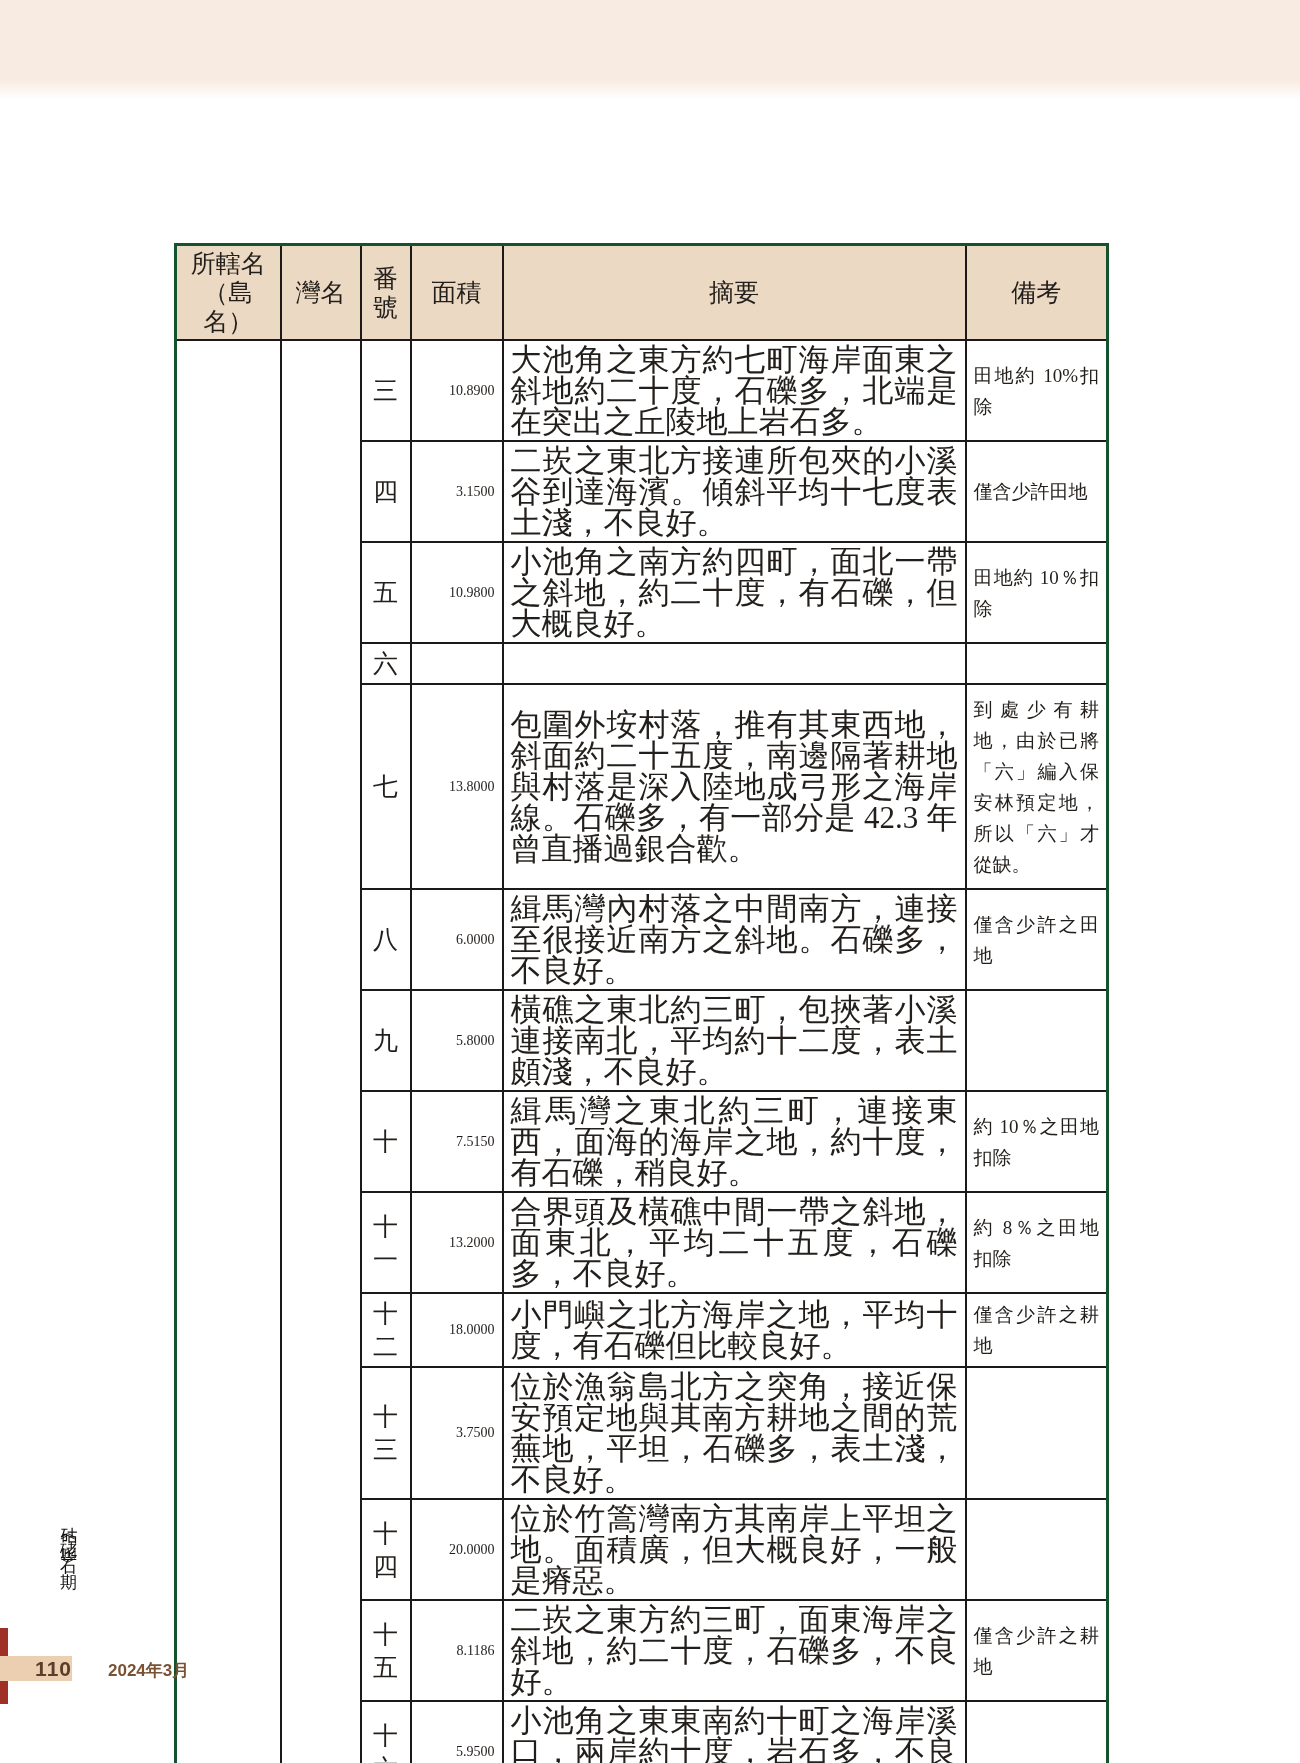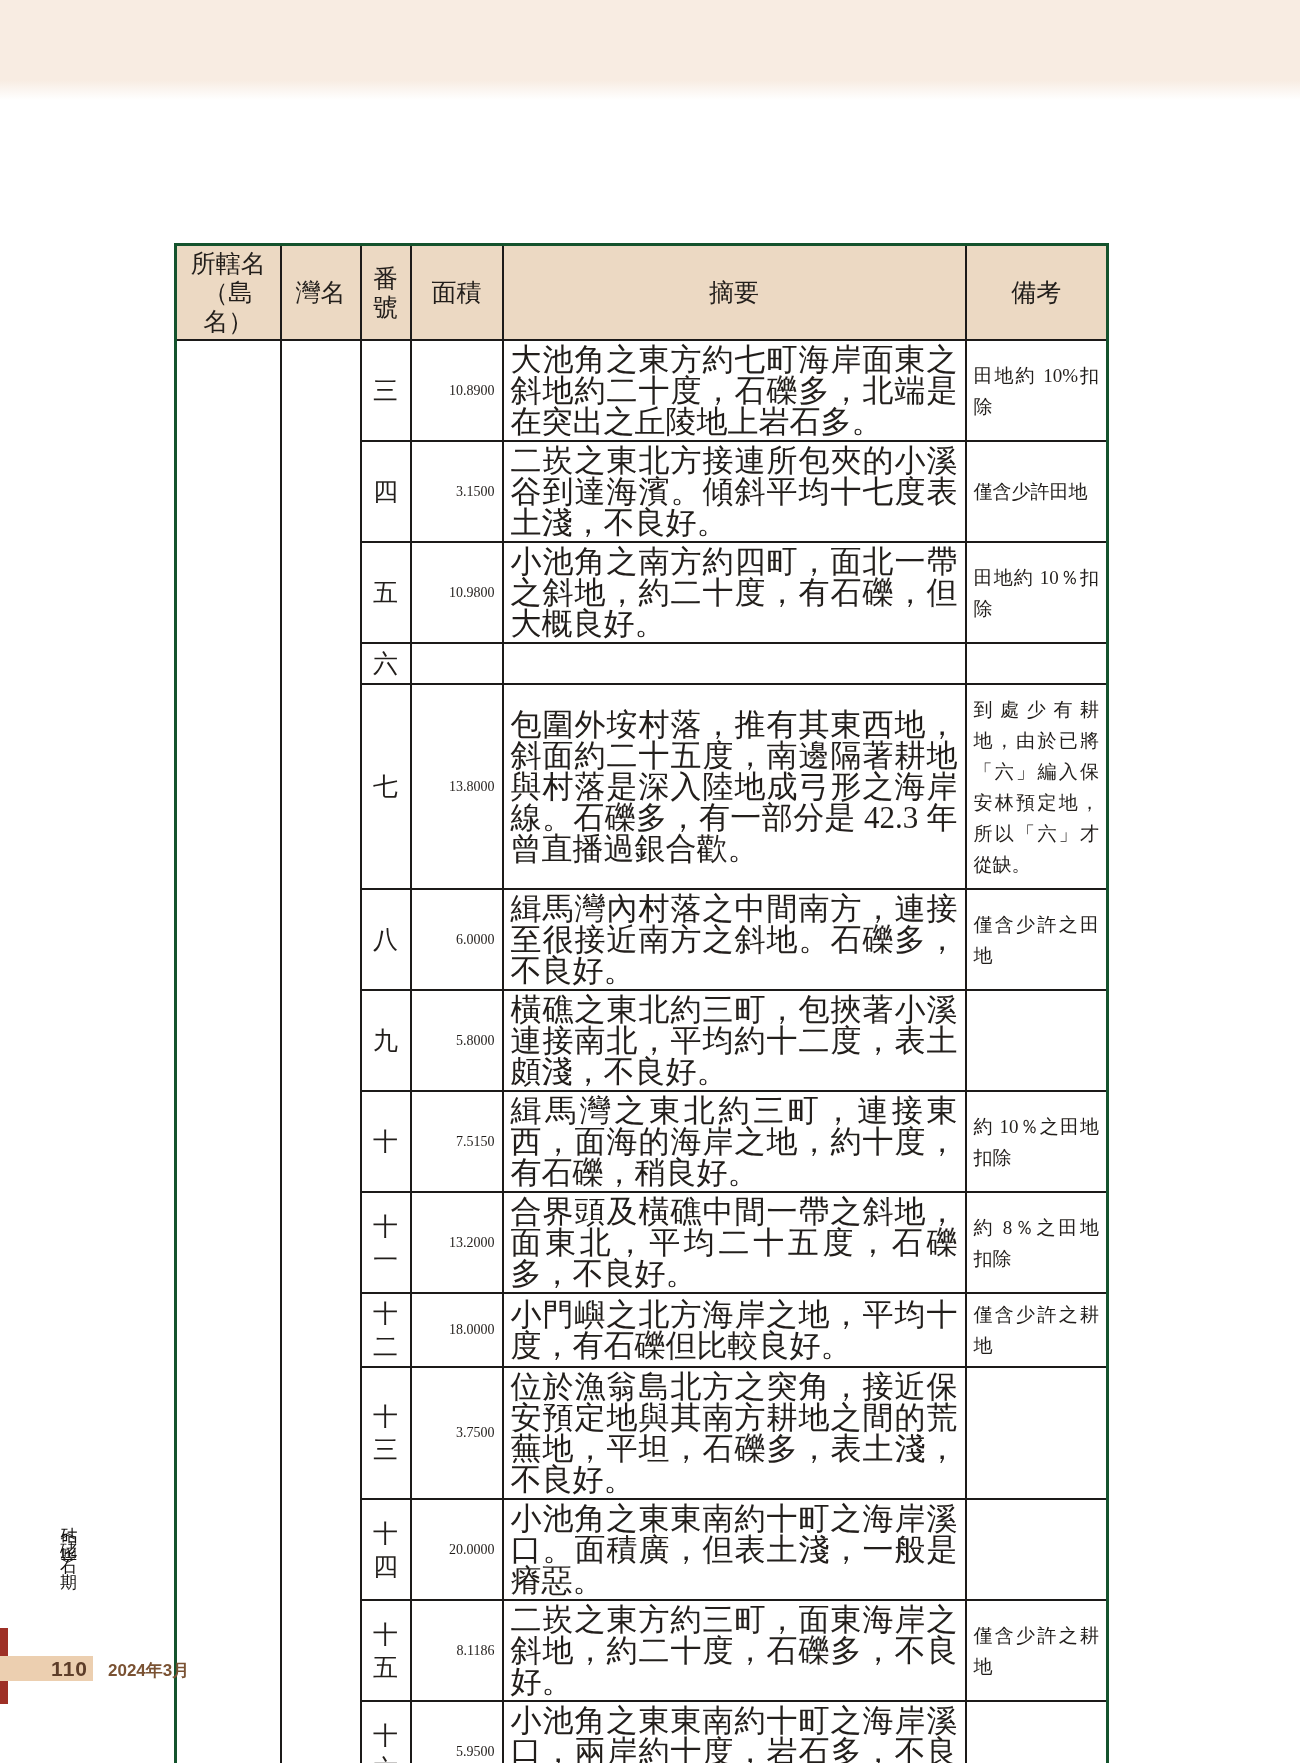--- a/index.html
+++ b/index.html
@@ -37,23 +37,23 @@
   tr.row-total td{border-top:5px solid #1c1a19;border-bottom:5px solid #1c1a19;}
   
   .journal-vert{
     position:absolute;left:56px;top:1528px;height:140px;
     writing-mode:vertical-rl;text-orientation:mixed;
     font-size:17px;line-height:24px;color:#141210;
     font-family:"Liberation Serif","DejaVu Serif",serif;
   }
   .journal-vert .issue-num{text-combine-upright:all;font-family:"Liberation Sans","DejaVu Sans",sans-serif;font-size:15px;}
   .page-band{
-    position:absolute;left:0;top:1656px;width:93px;height:25px;
+    position:absolute;left:0;top:1656px;width:72px;height:25px;
     background:#eccfb0;display:flex;align-items:flex-end;justify-content:flex-end;
-    padding-right:5px;box-sizing:border-box;
+    box-sizing:border-box;
   }
   .page-num{
     font-family:"Liberation Sans","DejaVu Sans",sans-serif;
     font-size:21px;font-weight:600;color:#5d3d29;letter-spacing:1px;
   }
   .issue-date{
     position:absolute;left:108px;top:1659px;
     font-family:"Liberation Sans","DejaVu Sans",sans-serif;
     font-size:17px;font-weight:600;color:#7a5233;
   }
@@ -153,21 +153,21 @@
     </tr>
     <tr style="height:100px">
       <td class="c-no">十三</td>
       <td class="c-area">3.7500</td>
       <td class="c-sum">位於漁翁島北方之突角，接近保安預定地與其南方耕地之間的荒蕪地，平坦，石礫多，表土淺，不良好。</td>
       <td class="c-note"></td>
     </tr>
     <tr style="height:68px">
       <td class="c-no">十四</td>
       <td class="c-area">20.0000</td>
-      <td class="c-sum">小池角之東東南約十町之海岸溪口。面積廣，但表土淺，一般是瘠惡。</td>
+      <td class="c-sum">位於竹篙灣南方其南岸上平坦之地。面積廣，但大概良好，一般是瘠惡。</td>
       <td class="c-note"></td>
     </tr>
     <tr style="height:70px">
       <td class="c-no">十五</td>
       <td class="c-area">8.1186</td>
       <td class="c-sum">二崁之東方約三町，面東海岸之斜地，約二十度，石礫多，不良好。</td>
       <td class="c-note">僅含少許之耕地</td>
     </tr>
     <tr style="height:73px">
       <td class="c-no">十六</td>

